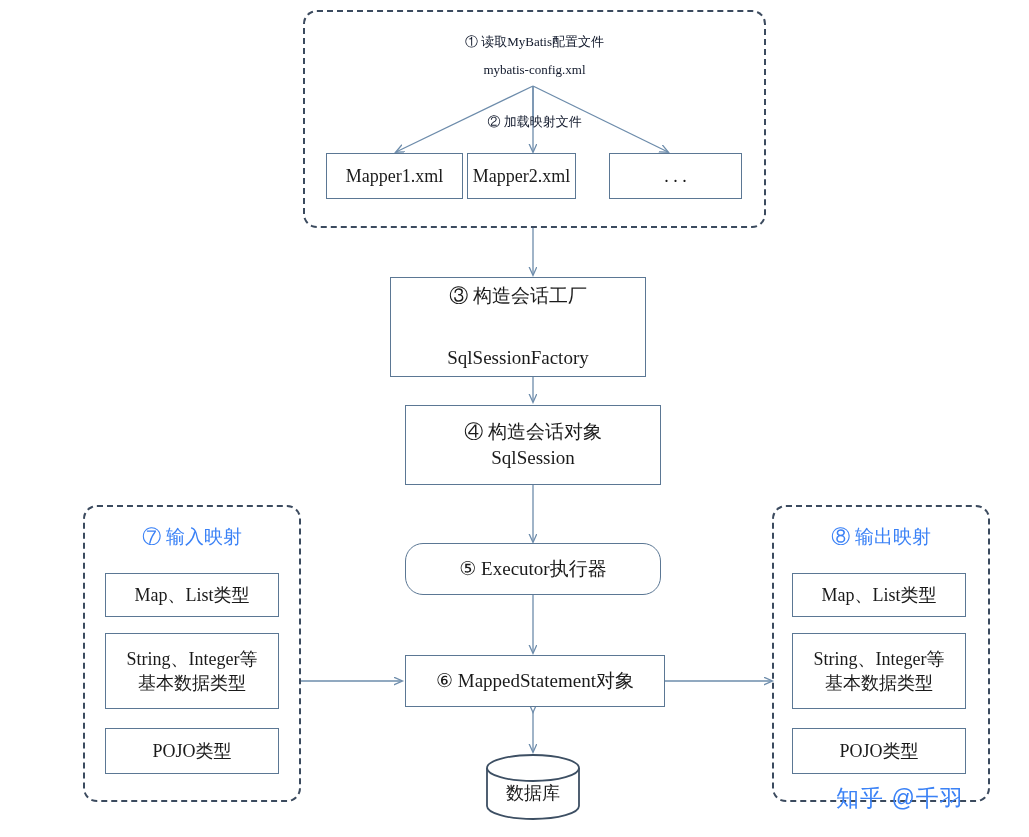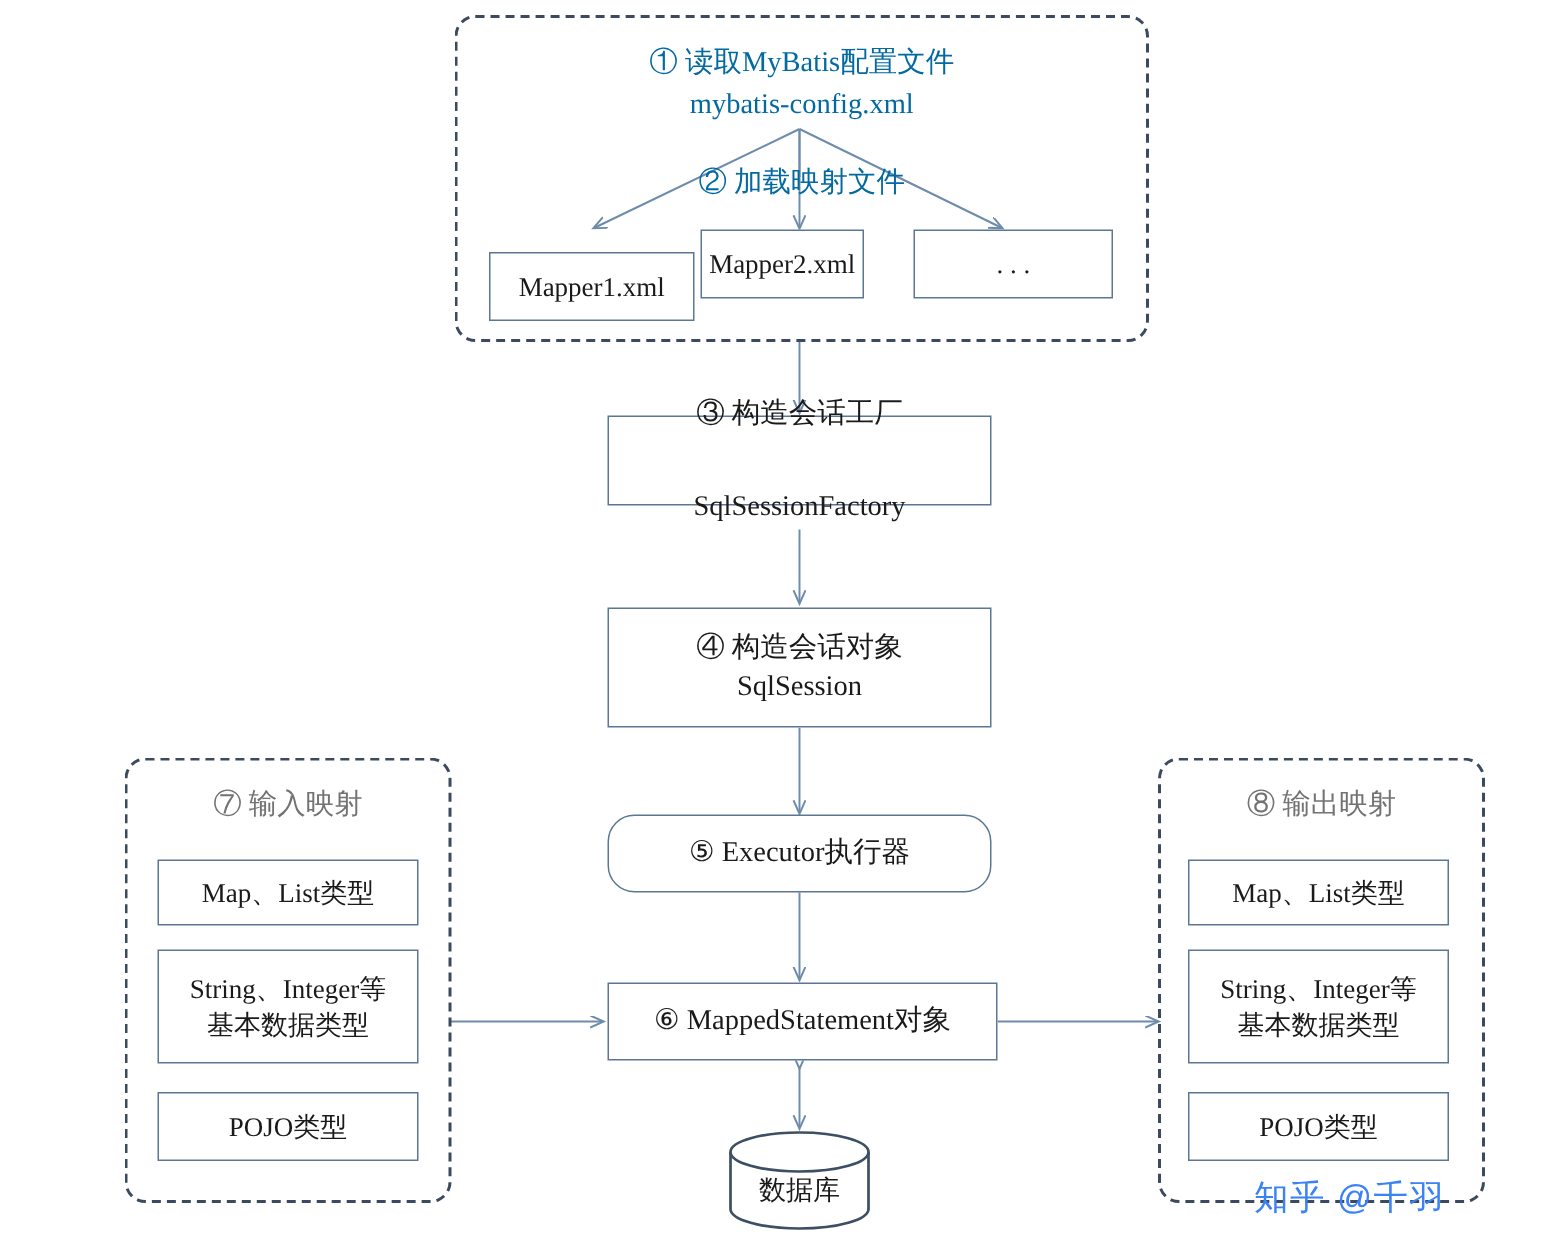--- a/index.html
+++ b/index.html
@@ -20,21 +20,21 @@
     border:2px dashed #3b4a5e;
     border-radius:14px;
     background:transparent;
     box-sizing:border-box;
   }
   .group-title{
     position:absolute;left:0;right:0;
     text-align:center;
     font-size:19px;
     line-height:24px;
-    color:#737373;
+    color:#3b82f6;
     white-space:nowrap;
   }
 
   
   .node{
     position:absolute;
     box-sizing:border-box;
     border:1.6px solid #5b7794;
     background:#ffffff;
     display:flex;
@@ -46,24 +46,24 @@
     line-height:26px;
     color:#1a1a1a;
     white-space:nowrap;
   }
   .node .ln{display:block;}
   .node.small{font-size:18px;line-height:24px;}
 
   
   .flabel{
     position:absolute;
-    font-size:19px;
+    font-size:13px;
     line-height:24px;
     white-space:nowrap;
-    color:#0369a1;
+    color:#0f172a;
   }
 
   
   .cyl{position:absolute;}
   .cyl .cyl-label{
     position:absolute;left:0;right:0;top:26px;
     text-align:center;font-size:18px;color:#1a1a1a;
     white-space:nowrap;
   }
 
@@ -123,31 +123,31 @@
 
   <div class="flabel" style="left:303px;width:463px;top:30px;text-align:center;">
     <span class="ln">① 读取MyBatis配置文件</span>
     <span class="ln" style="display:block;margin-top:4px;">mybatis-config.xml</span>
   </div>
 
   <div class="flabel" style="left:303px;width:463px;top:110px;text-align:center;">
     <span>② 加载映射文件</span>
   </div>
 
-  <div class="node small" style="left:326px;top:168px;width:137px;height:46px;">
+  <div class="node small" style="left:326px;top:153px;width:137px;height:46px;">
     <span>Mapper1.xml</span>
   </div>
   <div class="node small" style="left:467px;top:153px;width:109px;height:46px;">
     <span>Mapper2.xml</span>
   </div>
   <div class="node small" style="left:609px;top:153px;width:133px;height:46px;">
     <span>. . .</span>
   </div>
 
-  <div class="node" style="left:405px;top:277px;width:256px;height:60px;gap:36px;">
+  <div class="node" style="left:390px;top:277px;width:256px;height:100px;gap:36px;">
     <span class="ln">③ 构造会话工厂</span>
     <span class="ln">SqlSessionFactory</span>
   </div>
 
   <div class="node" style="left:405px;top:405px;width:256px;height:80px;">
     <span class="ln">④ 构造会话对象</span>
     <span class="ln">SqlSession</span>
   </div>
 
   <div class="node" style="left:405px;top:543px;width:256px;height:52px;border-radius:18px;">

